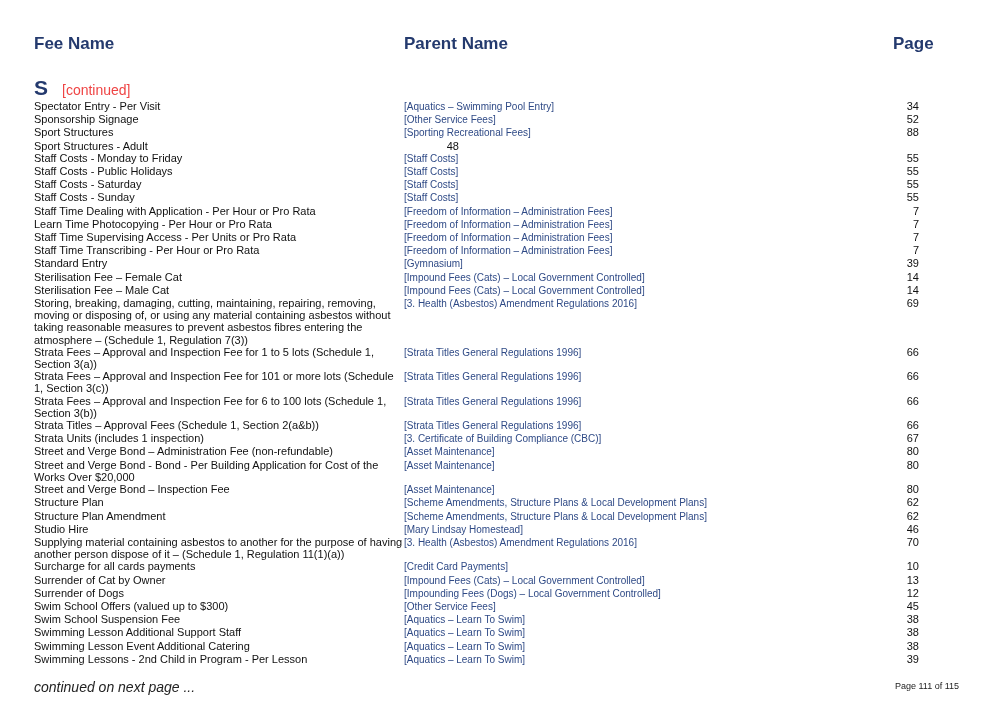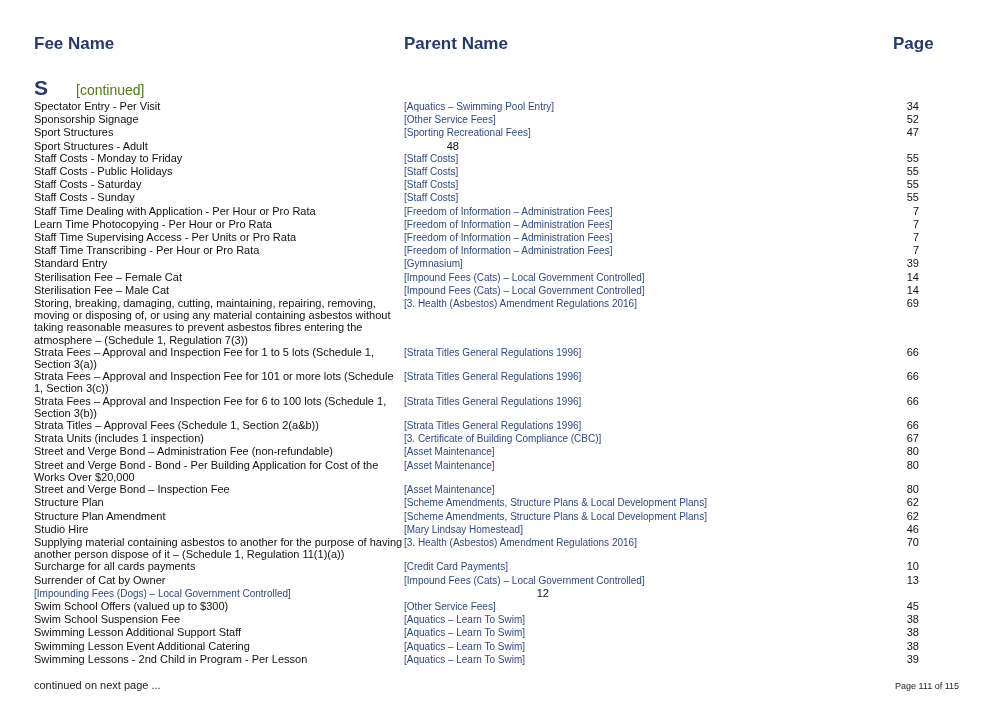--- a/index.html
+++ b/index.html
@@ -6,27 +6,27 @@
     body {
       width: 992px; height: 702px; background: #ffffff; position: relative; overflow: hidden;
       font-family: "Liberation Sans", sans-serif; color: #111111;
     }
     .hdr { position: absolute; top: 34px; font-size: 17px; font-weight: bold; color: #243a6e; }
     .hdr-fee { left: 34px; }
     .hdr-parent { left: 404px; }
     .hdr-page { left: 893px; }
     .section { position: absolute; left: 34px; top: 76px; display: flex; align-items: baseline; }
     .section-letter { font-size: 21px; font-weight: bold; color: #243a6e; }
-    .section-cont { font-size: 14px; color: #4d7c0f; margin-left: 28px; }
+    .section-cont { font-size: 14px; color: #ef4444; margin-left: 14px; }
     .rows { position: absolute; left: 34px; top: 100px; width: 890px; }
     .row { display: flex; font-size: 11px; line-height: 12.2px; }
     .c-name { width: 370px; }
     .c-parent { width: 460px; color: #2f4a86; font-size: 10px; padding-top: 1px; }
     .c-page { width: 55px; text-align: right; }
-    .footer-left { position: absolute; left: 34px; top: 679px; font-size: 11px; color: #222; }
+    .footer-left { position: absolute; left: 34px; top: 679px; font-size: 14px; color: #222; font-style: italic; }
     .footer-right { position: absolute; right: 33px; top: 681px; font-size: 9px; color: #222; }
   </style>
 </head>
 <body>
 
 <div class="hdr hdr-fee">Fee Name</div>
 <div class="hdr hdr-parent">Parent Name</div>
 <div class="hdr hdr-page">Page</div>
 
 <div class="section">
@@ -41,21 +41,21 @@
       <div class="c-page">34</div>
     </div>
     <div class="row">
       <div class="c-name">Sponsorship Signage</div>
       <div class="c-parent">[Other Service Fees]</div>
       <div class="c-page">52</div>
     </div>
     <div class="row">
       <div class="c-name">Sport Structures</div>
       <div class="c-parent">[Sporting Recreational Fees]</div>
-      <div class="c-page">47</div>
+      <div class="c-page">88</div>
     </div>
     <div class="row">
       <div class="c-name">Sport Structures - Adult</div>
       <div class="c-page">48</div>
     </div>
     <div class="row">
       <div class="c-name">Staff Costs - Monday to Friday</div>
       <div class="c-parent">[Staff Costs]</div>
       <div class="c-page">55</div>
     </div>
@@ -178,20 +178,21 @@
       <div class="c-name">Surcharge for all cards payments</div>
       <div class="c-parent">[Credit Card Payments]</div>
       <div class="c-page">10</div>
     </div>
     <div class="row">
       <div class="c-name">Surrender of Cat by Owner</div>
       <div class="c-parent">[Impound Fees (Cats) – Local Government Controlled]</div>
       <div class="c-page">13</div>
     </div>
     <div class="row">
+      <div class="c-name">Surrender of Dogs</div>
       <div class="c-parent">[Impounding Fees (Dogs) – Local Government Controlled]</div>
       <div class="c-page">12</div>
     </div>
     <div class="row">
       <div class="c-name">Swim School Offers (valued up to $300)</div>
       <div class="c-parent">[Other Service Fees]</div>
       <div class="c-page">45</div>
     </div>
     <div class="row">
       <div class="c-name">Swim School Suspension Fee</div>

